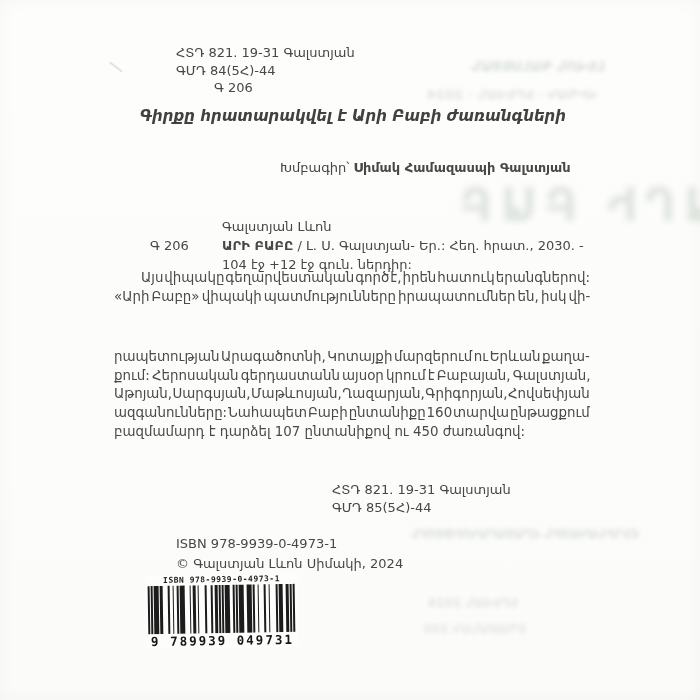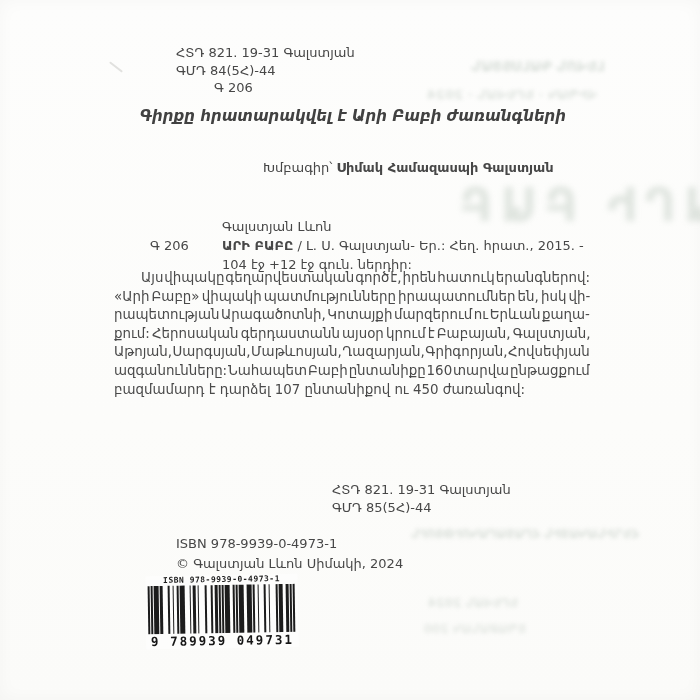--- a/index.html
+++ b/index.html
@@ -44,21 +44,21 @@
   .topblock{position:absolute;left:176px;top:44px;font-size:13px;line-height:17.6px;}
   .topblock .amark{padding-left:38px;}
   .bottomblock{position:absolute;left:332px;top:481px;font-size:13px;line-height:17.6px;}
   
   .dedication{
     position:absolute;left:115px;top:107px;width:476px;
     text-align:center;font-size:15px;font-weight:bold;font-style:italic;
     line-height:19.5px;color:#414141;
   }
   
-  .editor{position:absolute;left:263px;top:160px;font-size:13px;}
+  .editor{position:absolute;left:280px;top:160px;font-size:13px;}
   .b{font-weight:bold;}
   
   .catalog{position:absolute;left:150px;top:218px;font-size:13px;line-height:18.8px;}
   .cat-author{padding-left:72px;}
   .cat-mark{display:inline-block;width:72px;}
   .cat-coll{padding-left:72px;}
   
   .para{position:absolute;left:114px;width:476px;font-size:13.4px;color:#4a4a4a;}
   .p1{top:269px;}
   .p2{top:410px;}
@@ -114,29 +114,29 @@
   </div>
 
   <div class="editor">
     <span>Խմբագիր՝</span>
     <span class="b">Սիմակ Համազասպի Գալստյան</span>
   </div>
 
   <div class="catalog">
     <div class="cat-author">Գալստյան Լևոն</div>
     <div class="cat-line">
-      <span class="cat-mark">Գ 206</span><span class="b">ԱՐԻ ԲԱԲԸ</span><span> / Լ. Ս. Գալստյան- Եր.: Հեղ. հրատ., 2015. -</span>
+      <span class="cat-mark">Գ 206</span><span class="b">ԱՐԻ ԲԱԲԸ</span><span> / Լ. Ս. Գալստյան- Եր.: Հեղ. հրատ., 2030. -</span>
     </div>
     <div class="cat-coll">104 էջ +12 էջ գուն. ներդիր:</div>
   </div>
 
   <div class="para p1">
       <div class="line first" style="word-spacing: -3.28571px;">Այս վիպակը գեղարվեստական գործ է, իրեն հատուկ երանգներով:</div>
       <div class="line" style="word-spacing: -2.14286px;">«Արի Բաբը» վիպակի պատմությունները իրապատումներ են, իսկ վի-</div>
-      <div class="line" style="word-spacing: -2.66667px;">րապետության Արագածոտնի, Կոտայքի մարզերում ու Երևան քաղա-</div>
+      <div class="line" style="word-spacing: -2.66667px; margin-top: 42px;">րապետության Արագածոտնի, Կոտայքի մարզերում ու Երևան քաղա-</div>
       <div class="line" style="word-spacing: -2.14286px;">քում: Հերոսական գերդաստանն այսօր կրում է Բաբայան, Գալստյան,</div>
       <div class="line" style="word-spacing: -3.8px;">Աթոյան, Սարգսյան, Մաթևոսյան, Ղազարյան, Գրիգորյան, Հովսեփյան</div>
       <div class="line" style="word-spacing: -3.33333px;">ազգանունները: Նահապետ Բաբի ընտանիքը 160 տարվա ընթացքում</div>
       <div class="line nostretch">բազմամարդ է դարձել 107 ընտանիքով ու 450 ժառանգով:</div>
     </div>
 
 
   <div class="bottomblock">
     <div>ՀՏԴ 821. 19-31 Գալստյան</div>
     <div>ԳՄԴ 85(5Հ)-44</div>

